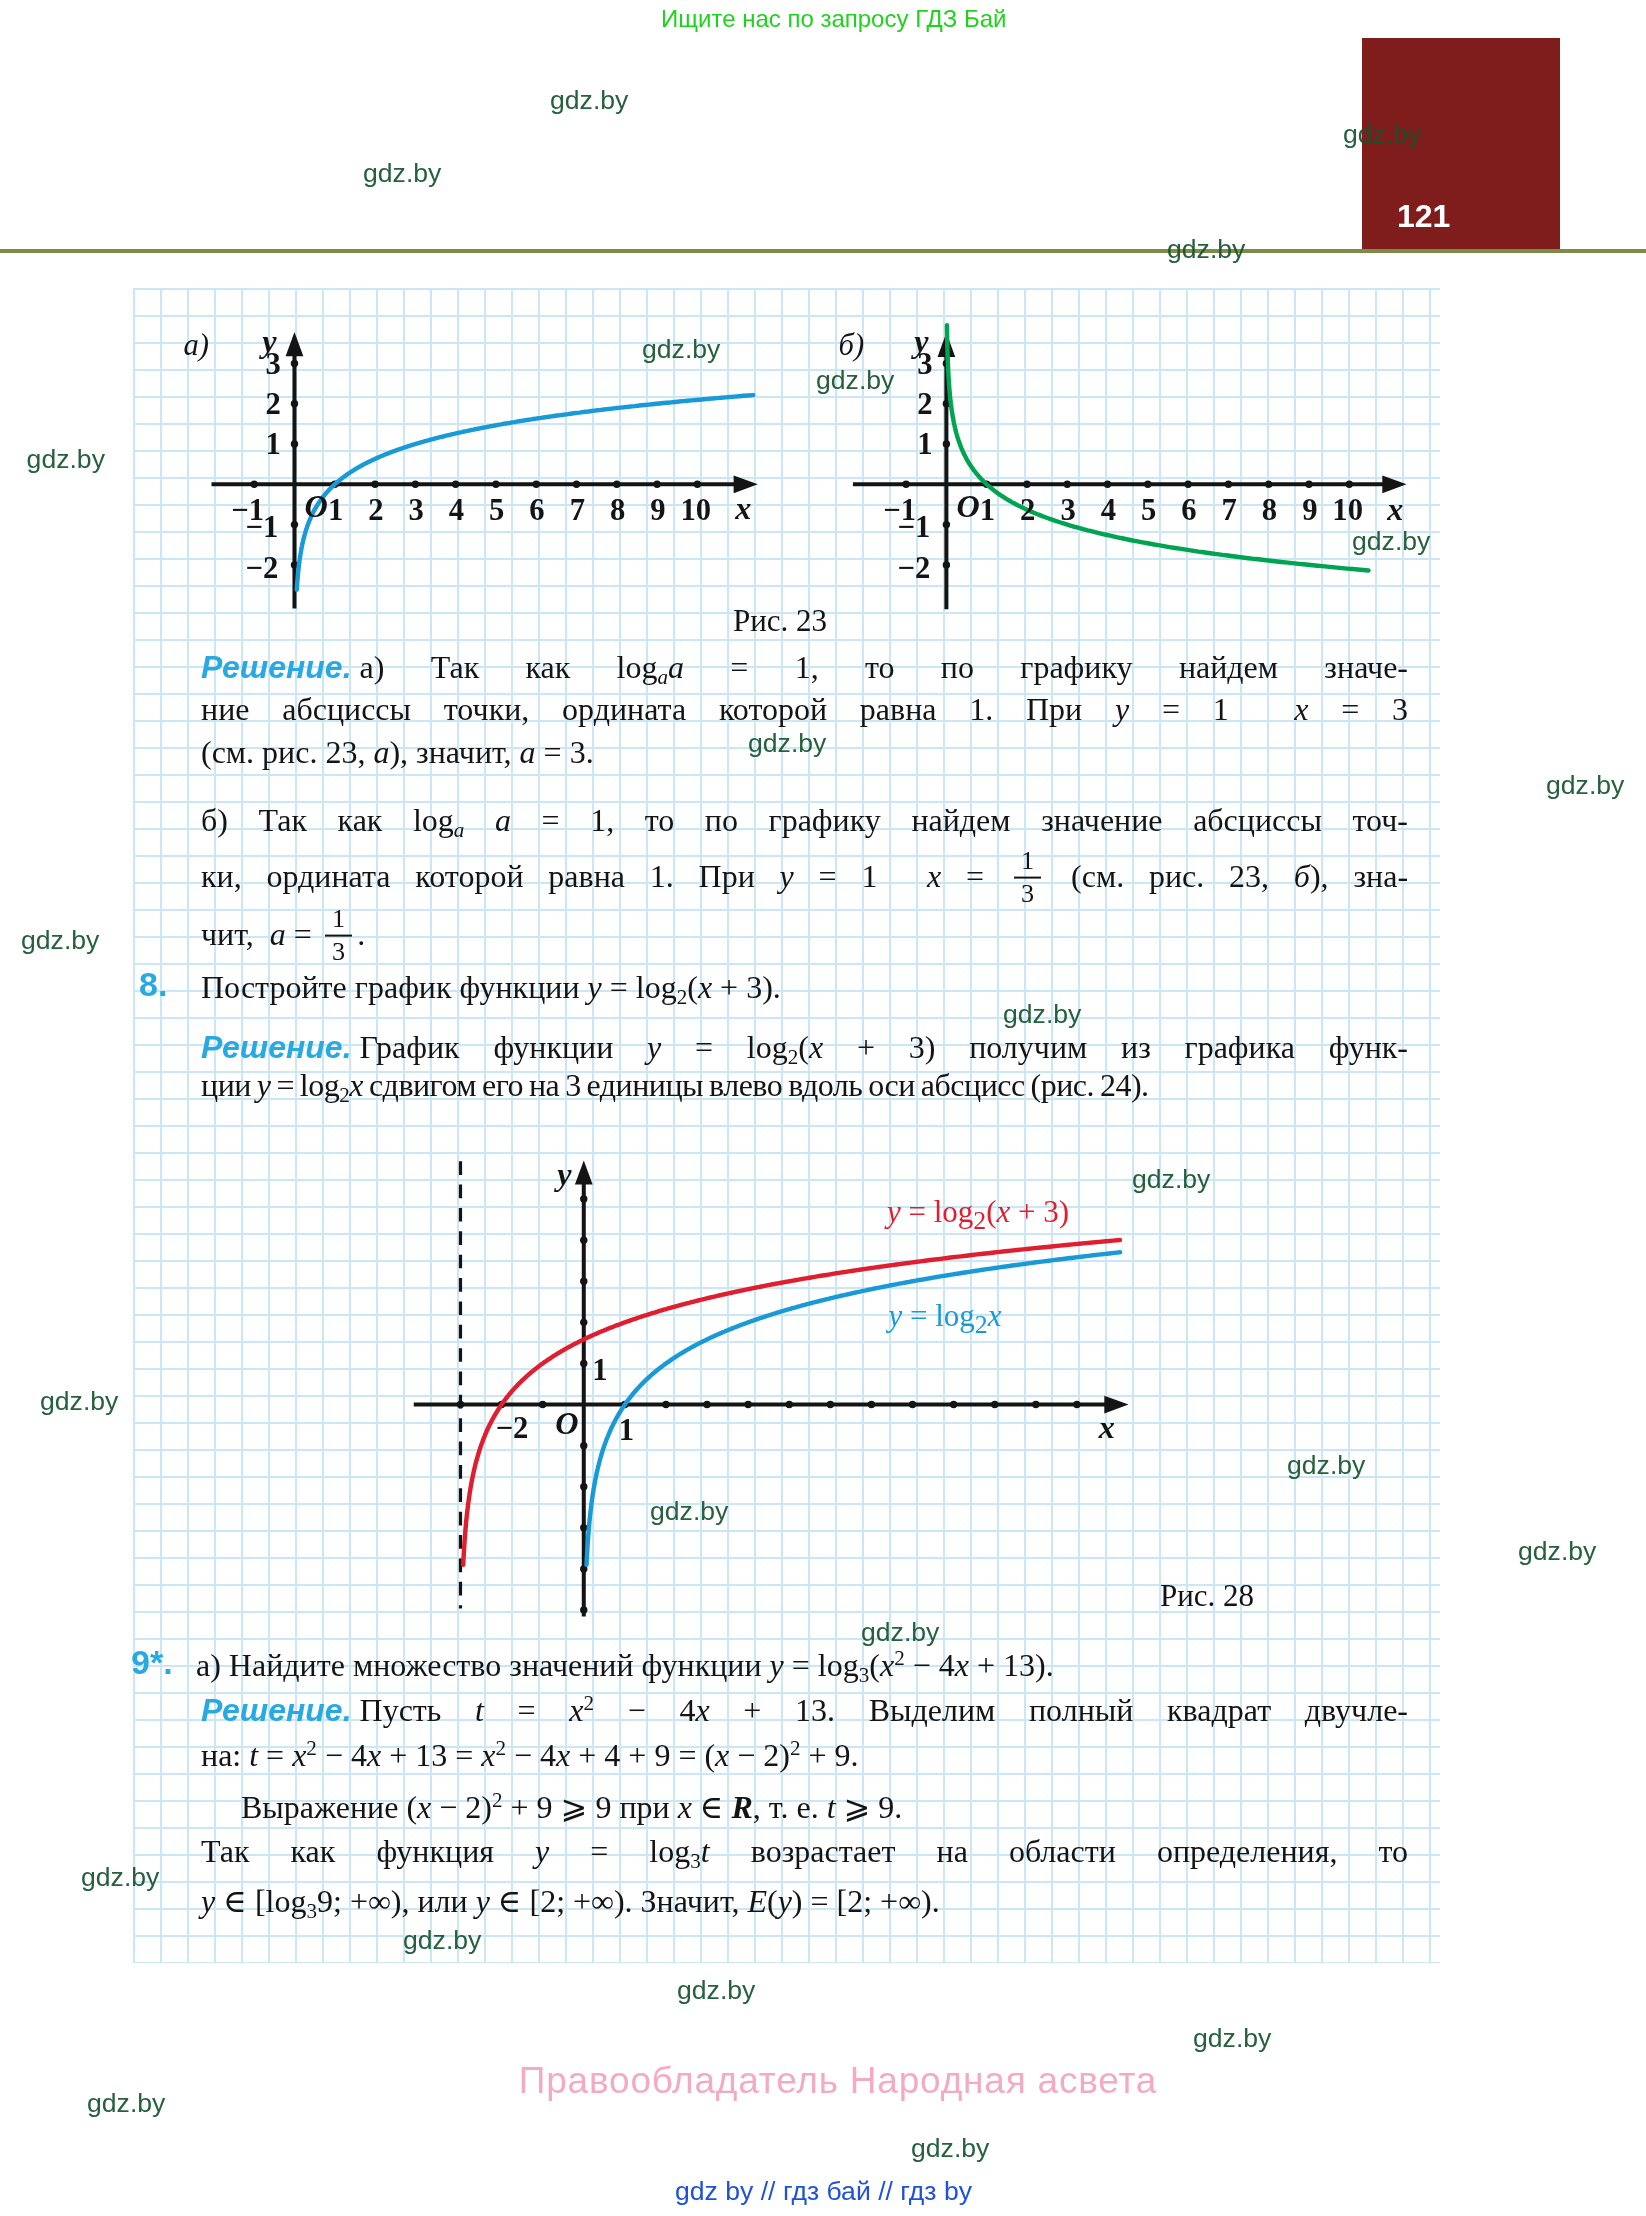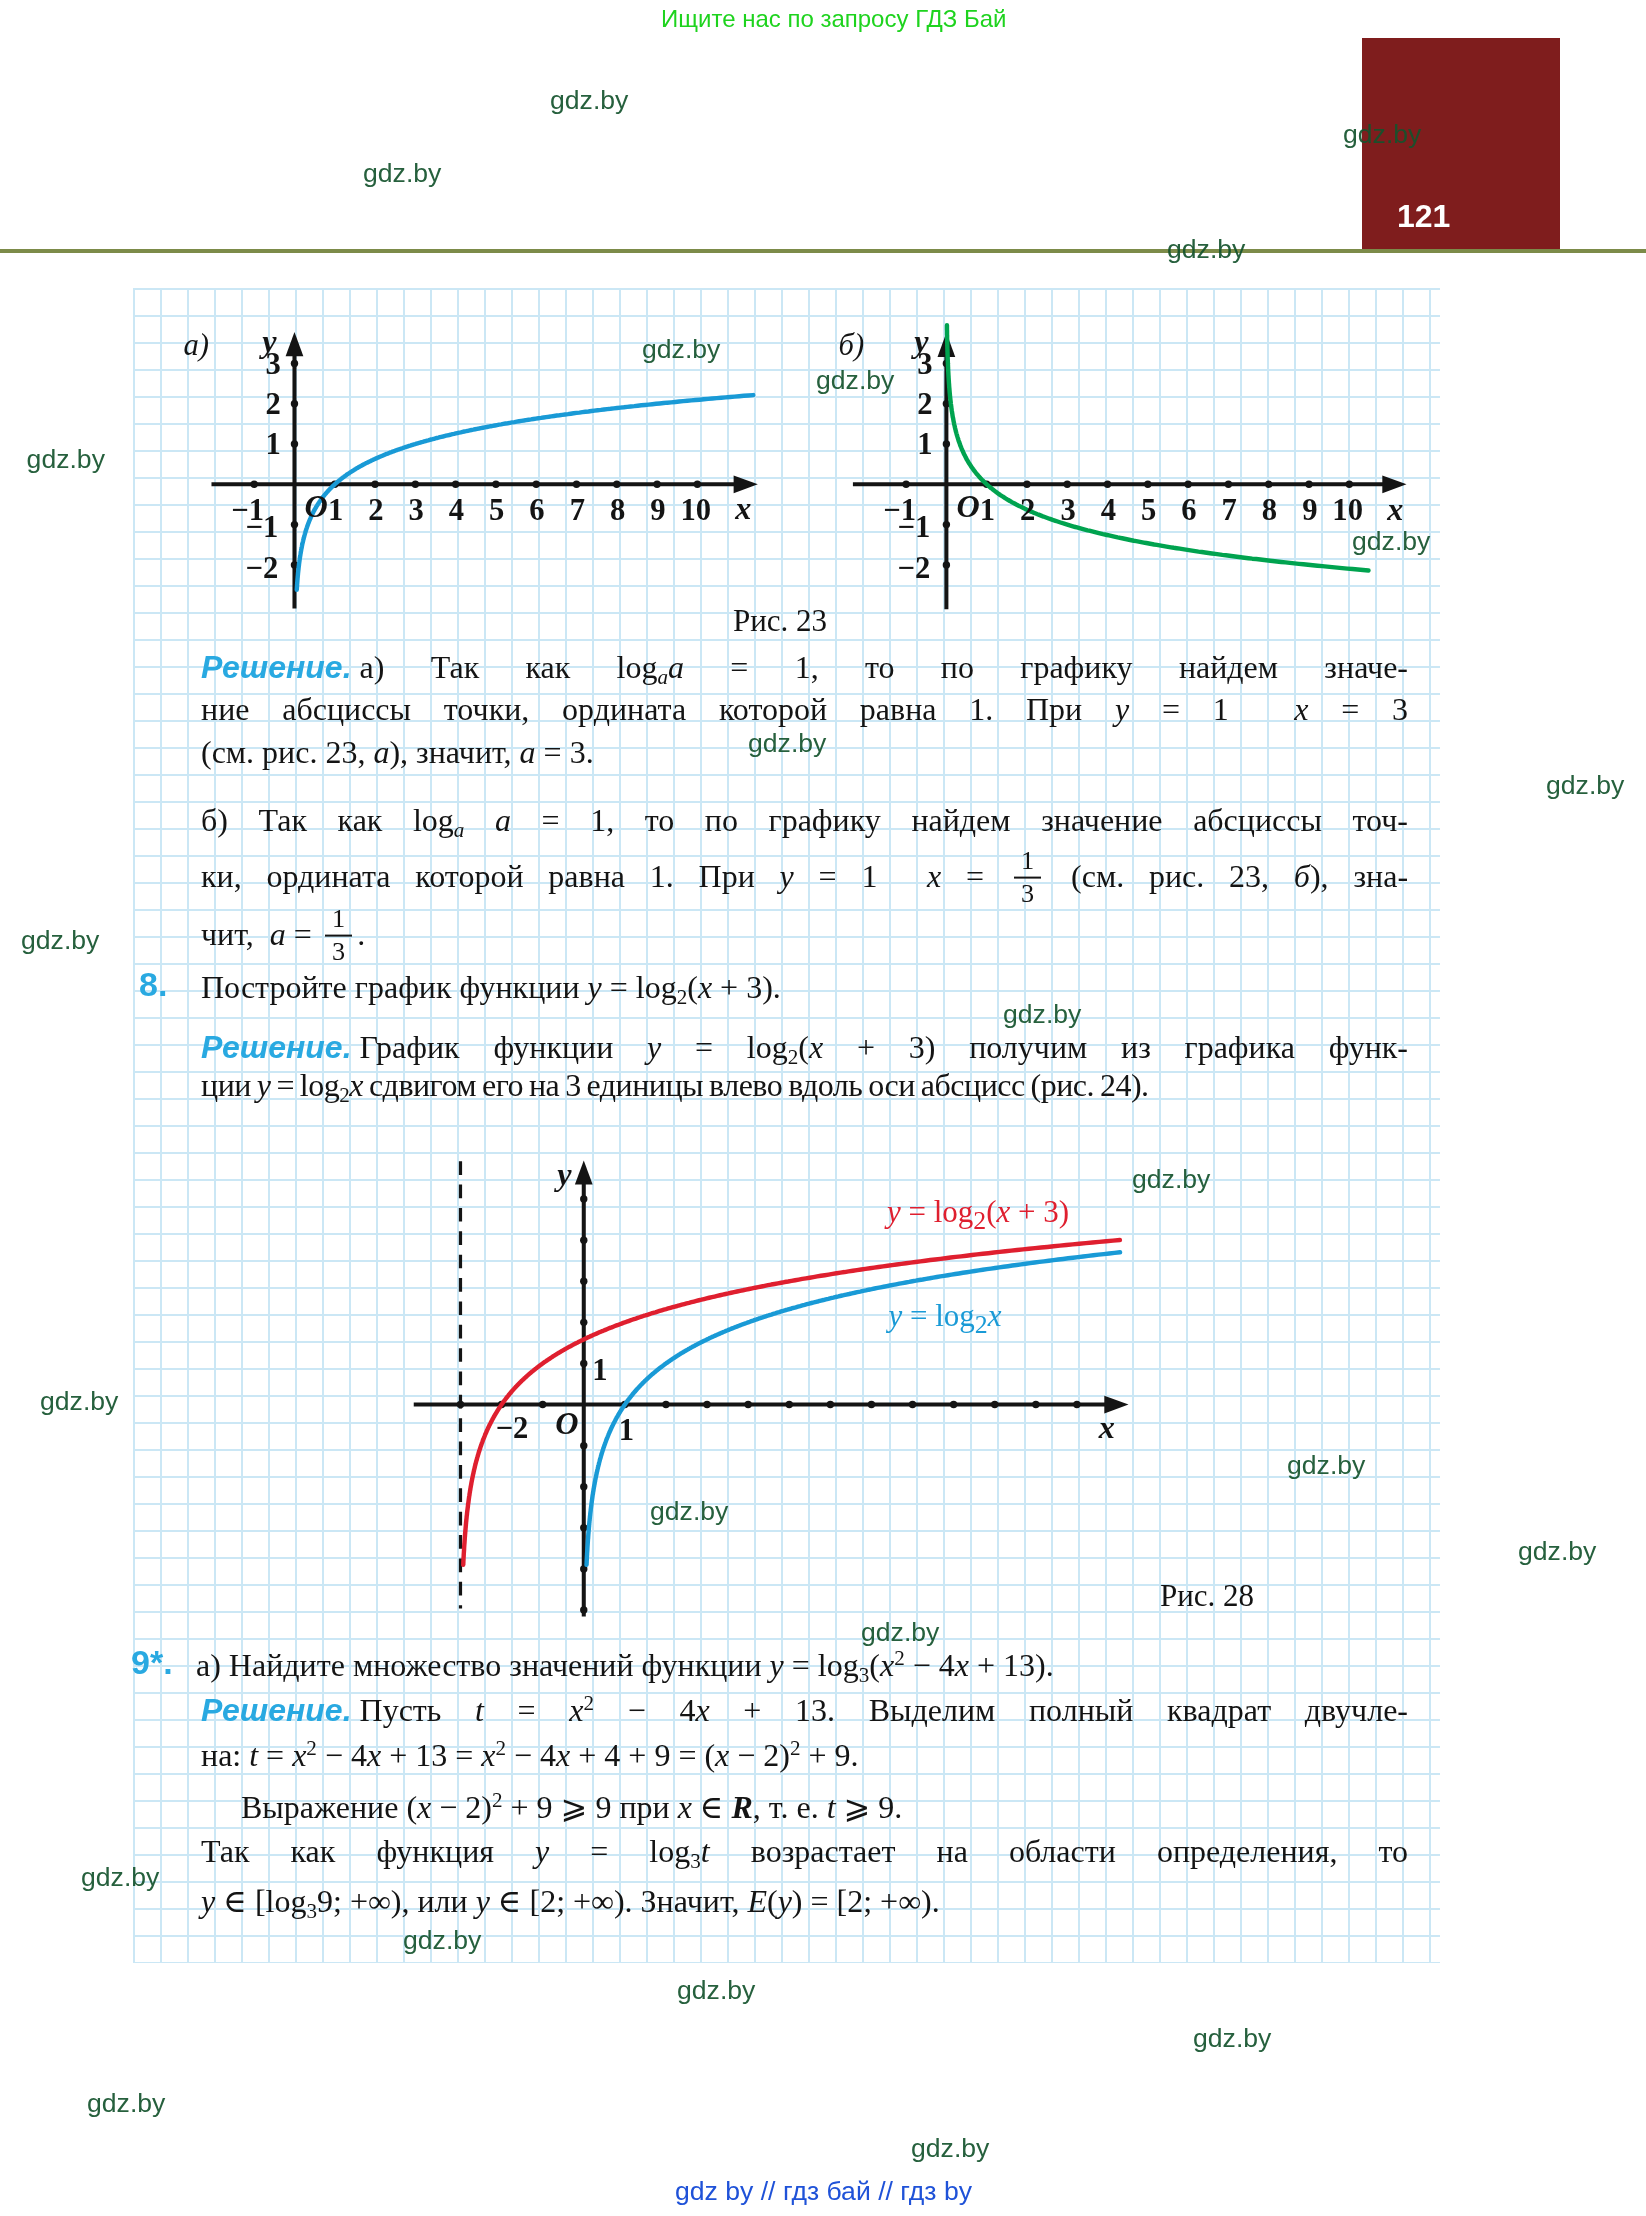--- a/index.html
+++ b/index.html
@@ -237,15 +237,16 @@
     </div>
   <div id="captions">
       <div class="cap" style="left: 780px; top: 603px;">Рис. 23</div>
       <div class="cap" style="left: 1207px; top: 1578px;">Рис. 28</div>
     </div>
   <div id="curvelabels">
       <div class="clab" style="left: 978px; top: 1194px; color: rgb(223, 31, 47);"><i>y</i> = log<sub>2</sub>(<i>x</i> + 3)</div>
       <div class="clab" style="left: 945px; top: 1298px; color: rgb(25, 154, 214);"><i>y</i> = log<sub>2</sub><i>x</i></div>
     </div>
 
+  <div class="pink">Правообладатель Народная асвета</div>
   <div class="links">gdz by  //  гдз бай  //  гдз by</div>
 </div>
 
 
 </body></html>

